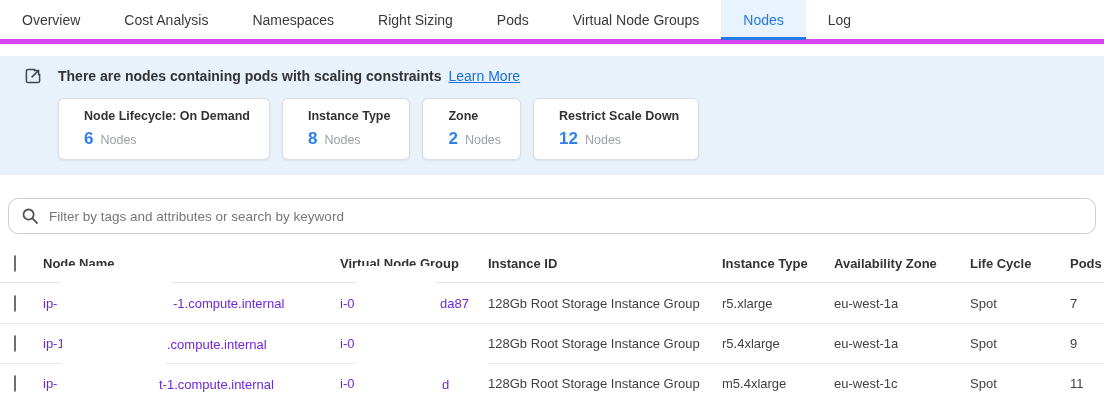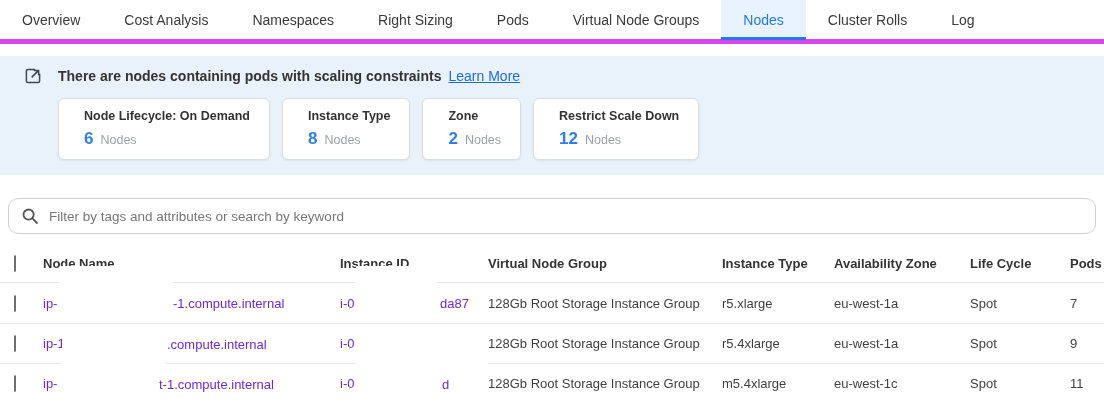--- a/index.html
+++ b/index.html
@@ -62,21 +62,20 @@
 <body>
 
 <div class="tabbar">
   <div class="tab">Overview</div>
   <div class="tab">Cost Analysis</div>
   <div class="tab">Namespaces</div>
   <div class="tab">Right Sizing</div>
   <div class="tab">Pods</div>
   <div class="tab">Virtual Node Groups</div>
   <div class="tab active">Nodes</div>
-  <div class="tab">Cluster Rolls</div>
   <div class="tab">Log</div>
 </div>
 
 <div class="banner">
   <div class="banner-msg">
     <span class="bicon">
       <svg width="18" height="18" viewBox="0 0 18 18" fill="none">
         <path d="M11.2 2.4 H4.1 A1.7 1.7 0 0 0 2.4 4.1 V13.9 A1.7 1.7 0 0 0 4.1 15.6 H13.9 A1.7 1.7 0 0 0 15.6 13.9 V6.8" stroke="#3e4650" stroke-width="1.5"></path>
         <path d="M7.6 10.4 L14.6 3.4 M14.6 8.2 V3.4 H9.8" stroke="#3e4650" stroke-width="1.5"></path>
       </svg>
@@ -124,22 +123,22 @@
     </svg>
   </span>
   <input type="text" placeholder="Filter by tags and attributes or search by keyword" style="">
 </div>
 
 <div class="table">
 
   <div class="trow thead">
     <div class="cell"><span class="cb"></span></div>
     <div class="cell">Node Name</div>
+    <div class="cell">Virtual Node Group</div>
     <div class="cell">Instance ID</div>
-    <div class="cell">Virtual Node Group</div>
     <div class="cell">Instance Type</div>
     <div class="cell">Availability Zone</div>
     <div class="cell">Life Cycle</div>
     <div class="cell pods-cell">Pods</div>
   </div>
 
   <div class="trow tdata r1">
     <div class="redact nb"></div>
     <div class="redact ib"></div>
     <div class="cell"><span class="cb"></span></div>

